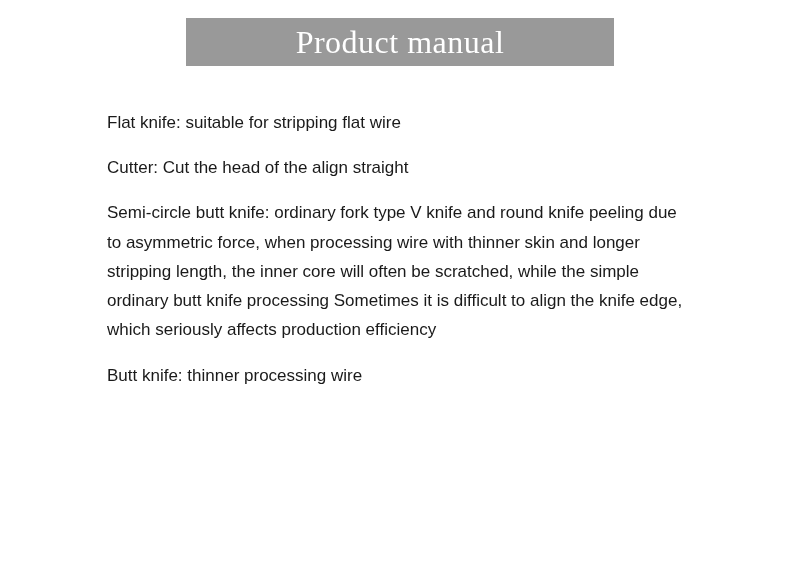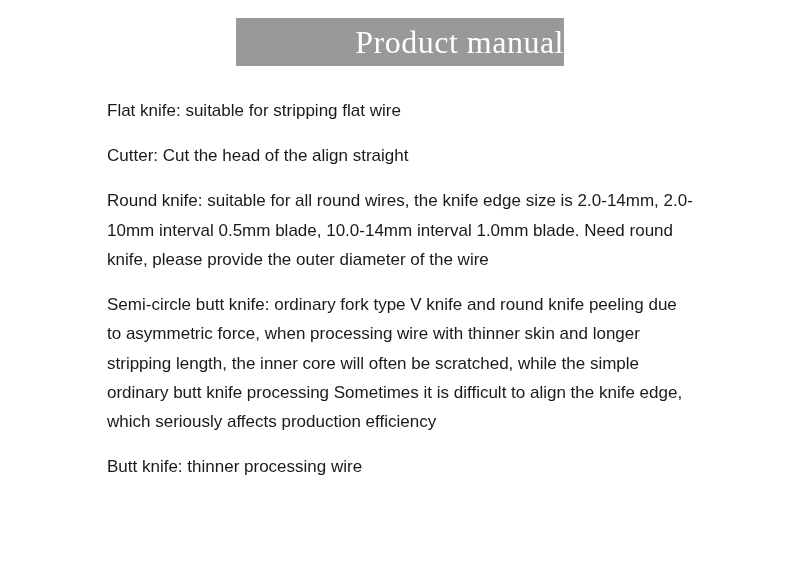--- a/index.html
+++ b/index.html
@@ -15,37 +15,37 @@
     overflow: hidden;
   }
   .page {
     position: relative;
     width: 800px;
     height: 561px;
     box-sizing: border-box;
   }
   .title-bar {
     margin: 18px auto 0 auto;
-    width: 328px;
+    width: 428px;
     height: 48px;
     background: #999999;
     display: flex;
     align-items: center;
-    justify-content: flex-end;
+    justify-content: center;
   }
   .title-text {
     color: #ffffff;
     font-size: 32px;
     font-family: "Liberation Serif", serif;
     font-weight: normal;
     letter-spacing: 0.5px;
     line-height: 1;
   }
   .content {
-    margin: 0 auto;
+    margin: 12px auto;
     padding: 30px 42px 0 42px;
     width: 670px;
     box-sizing: border-box;
   }
   .para {
     font-size: 17px;
     line-height: 1.72;
     margin: 0 0 16px 0;
     color: #1a1a1a;
     max-width: 730px;
@@ -60,18 +60,17 @@
 
 <div class="page">
 
   <div class="title-bar">
     <span class="title-text">Product manual</span>
   </div>
 
   <div class="content">
     <p class="para">Flat knife: suitable for stripping flat wire</p>
     <p class="para">Cutter: Cut the head of the align straight</p>
-    <p class="para">Round knife: suitable for all round wires, the knife edge size is 2.0-14mm, 2.0-10mm interval 0.5mm blade, 10.0-14mm interval 1.0mm blade. Need round knife, please provide the outer diameter of the wire</p>
     <p class="para">Semi-circle butt knife: ordinary fork type V knife and round knife peeling due to asymmetric force, when processing wire with thinner skin and longer stripping length, the inner core will often be scratched, while the simple ordinary butt knife processing Sometimes it is difficult to align the knife edge, which seriously affects production efficiency</p>
     <p class="para">Butt knife: thinner processing wire</p>
   </div>
 
 </div>
 
 </body></html>

